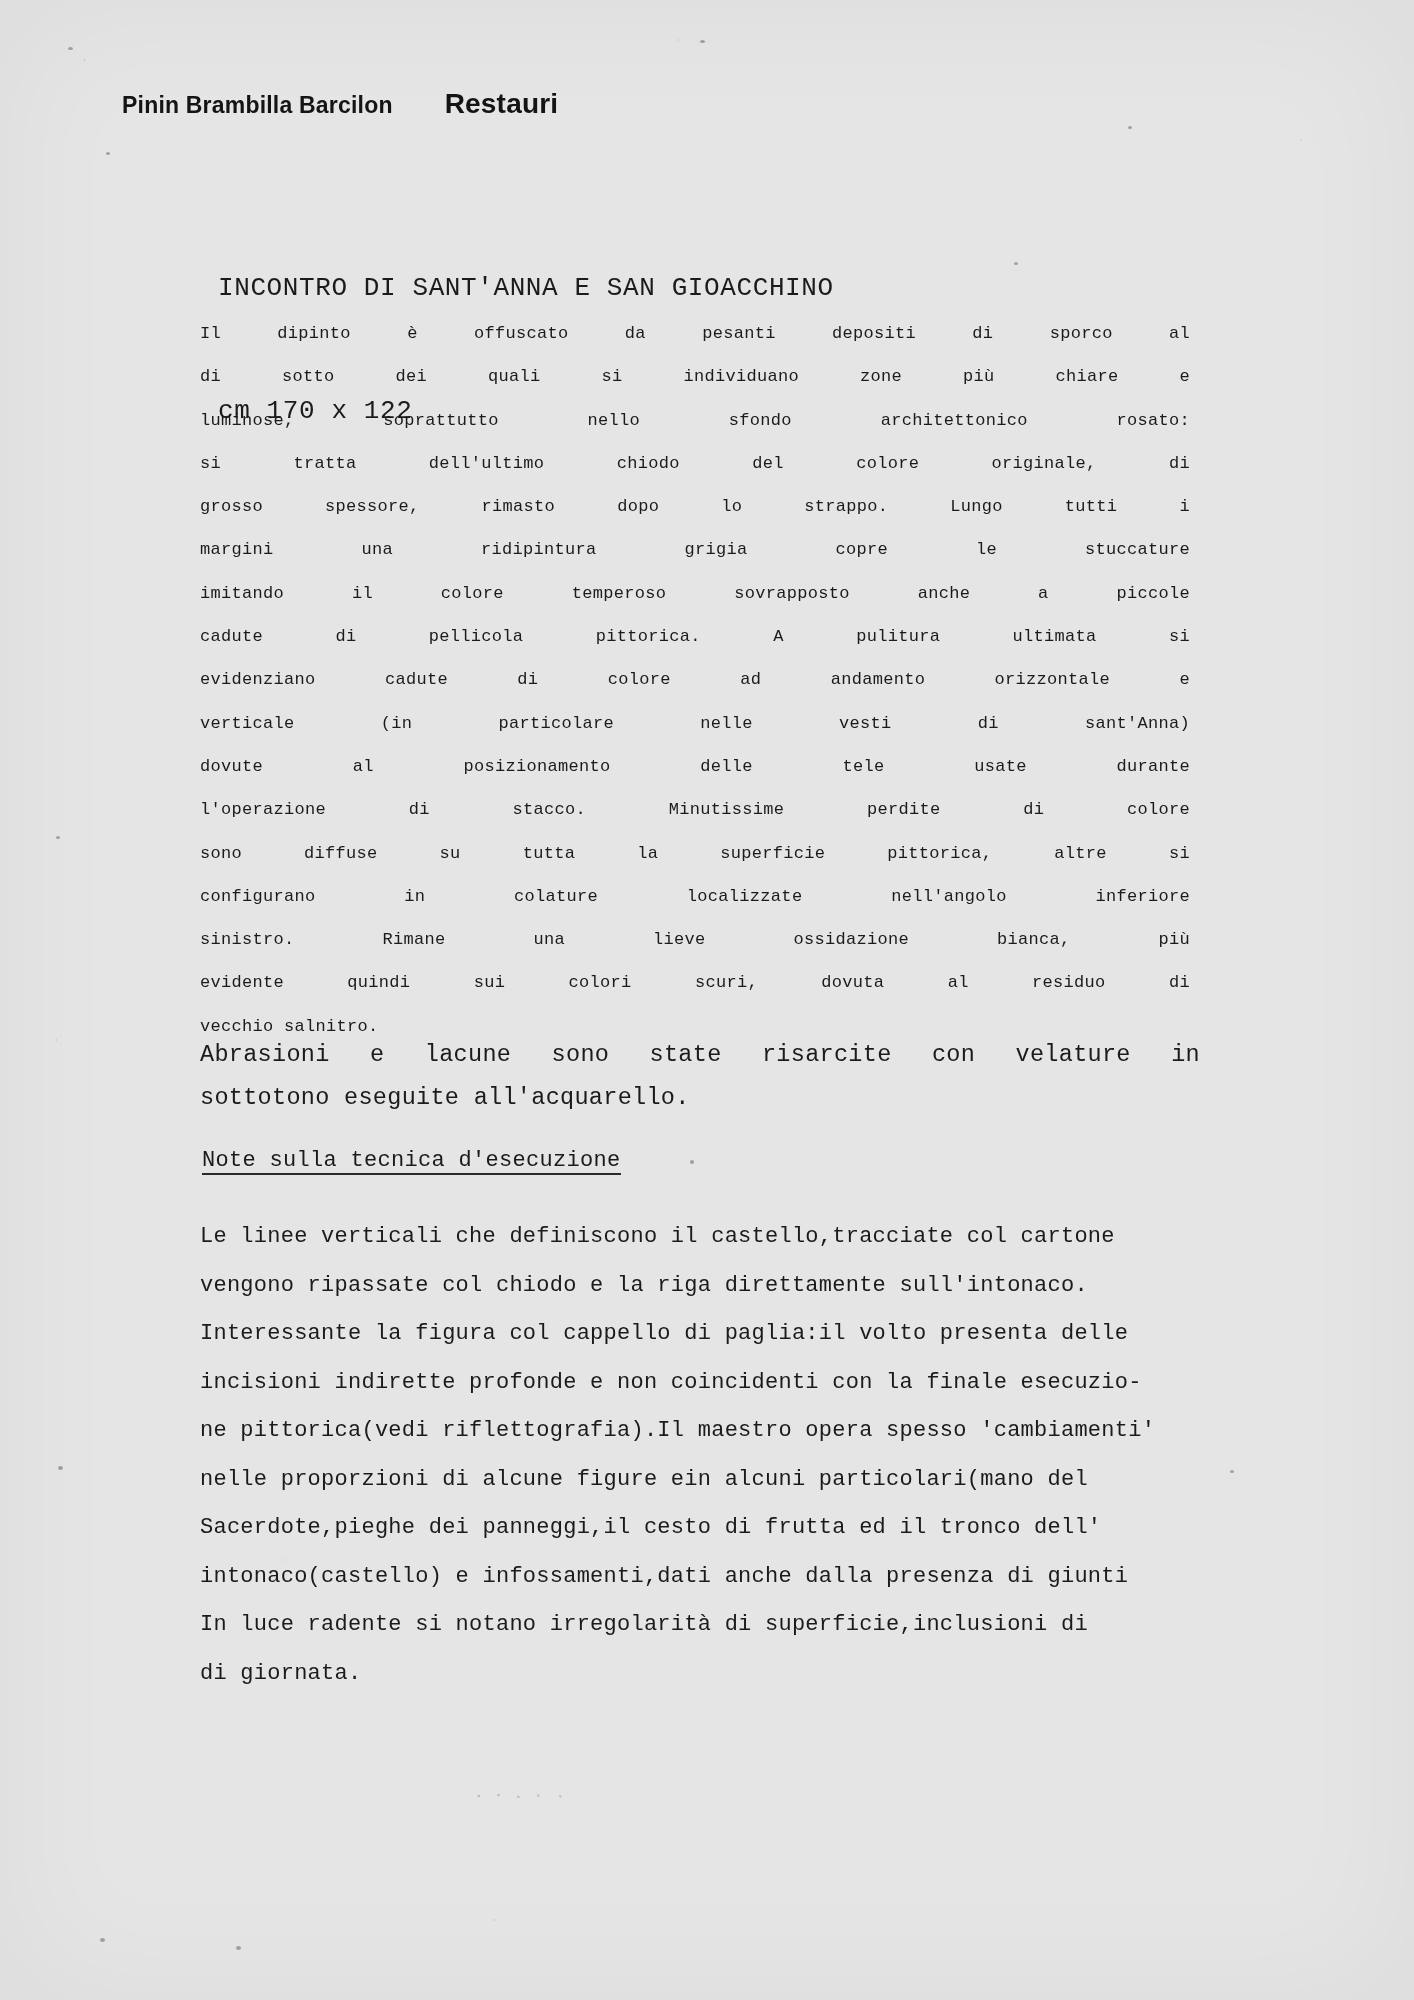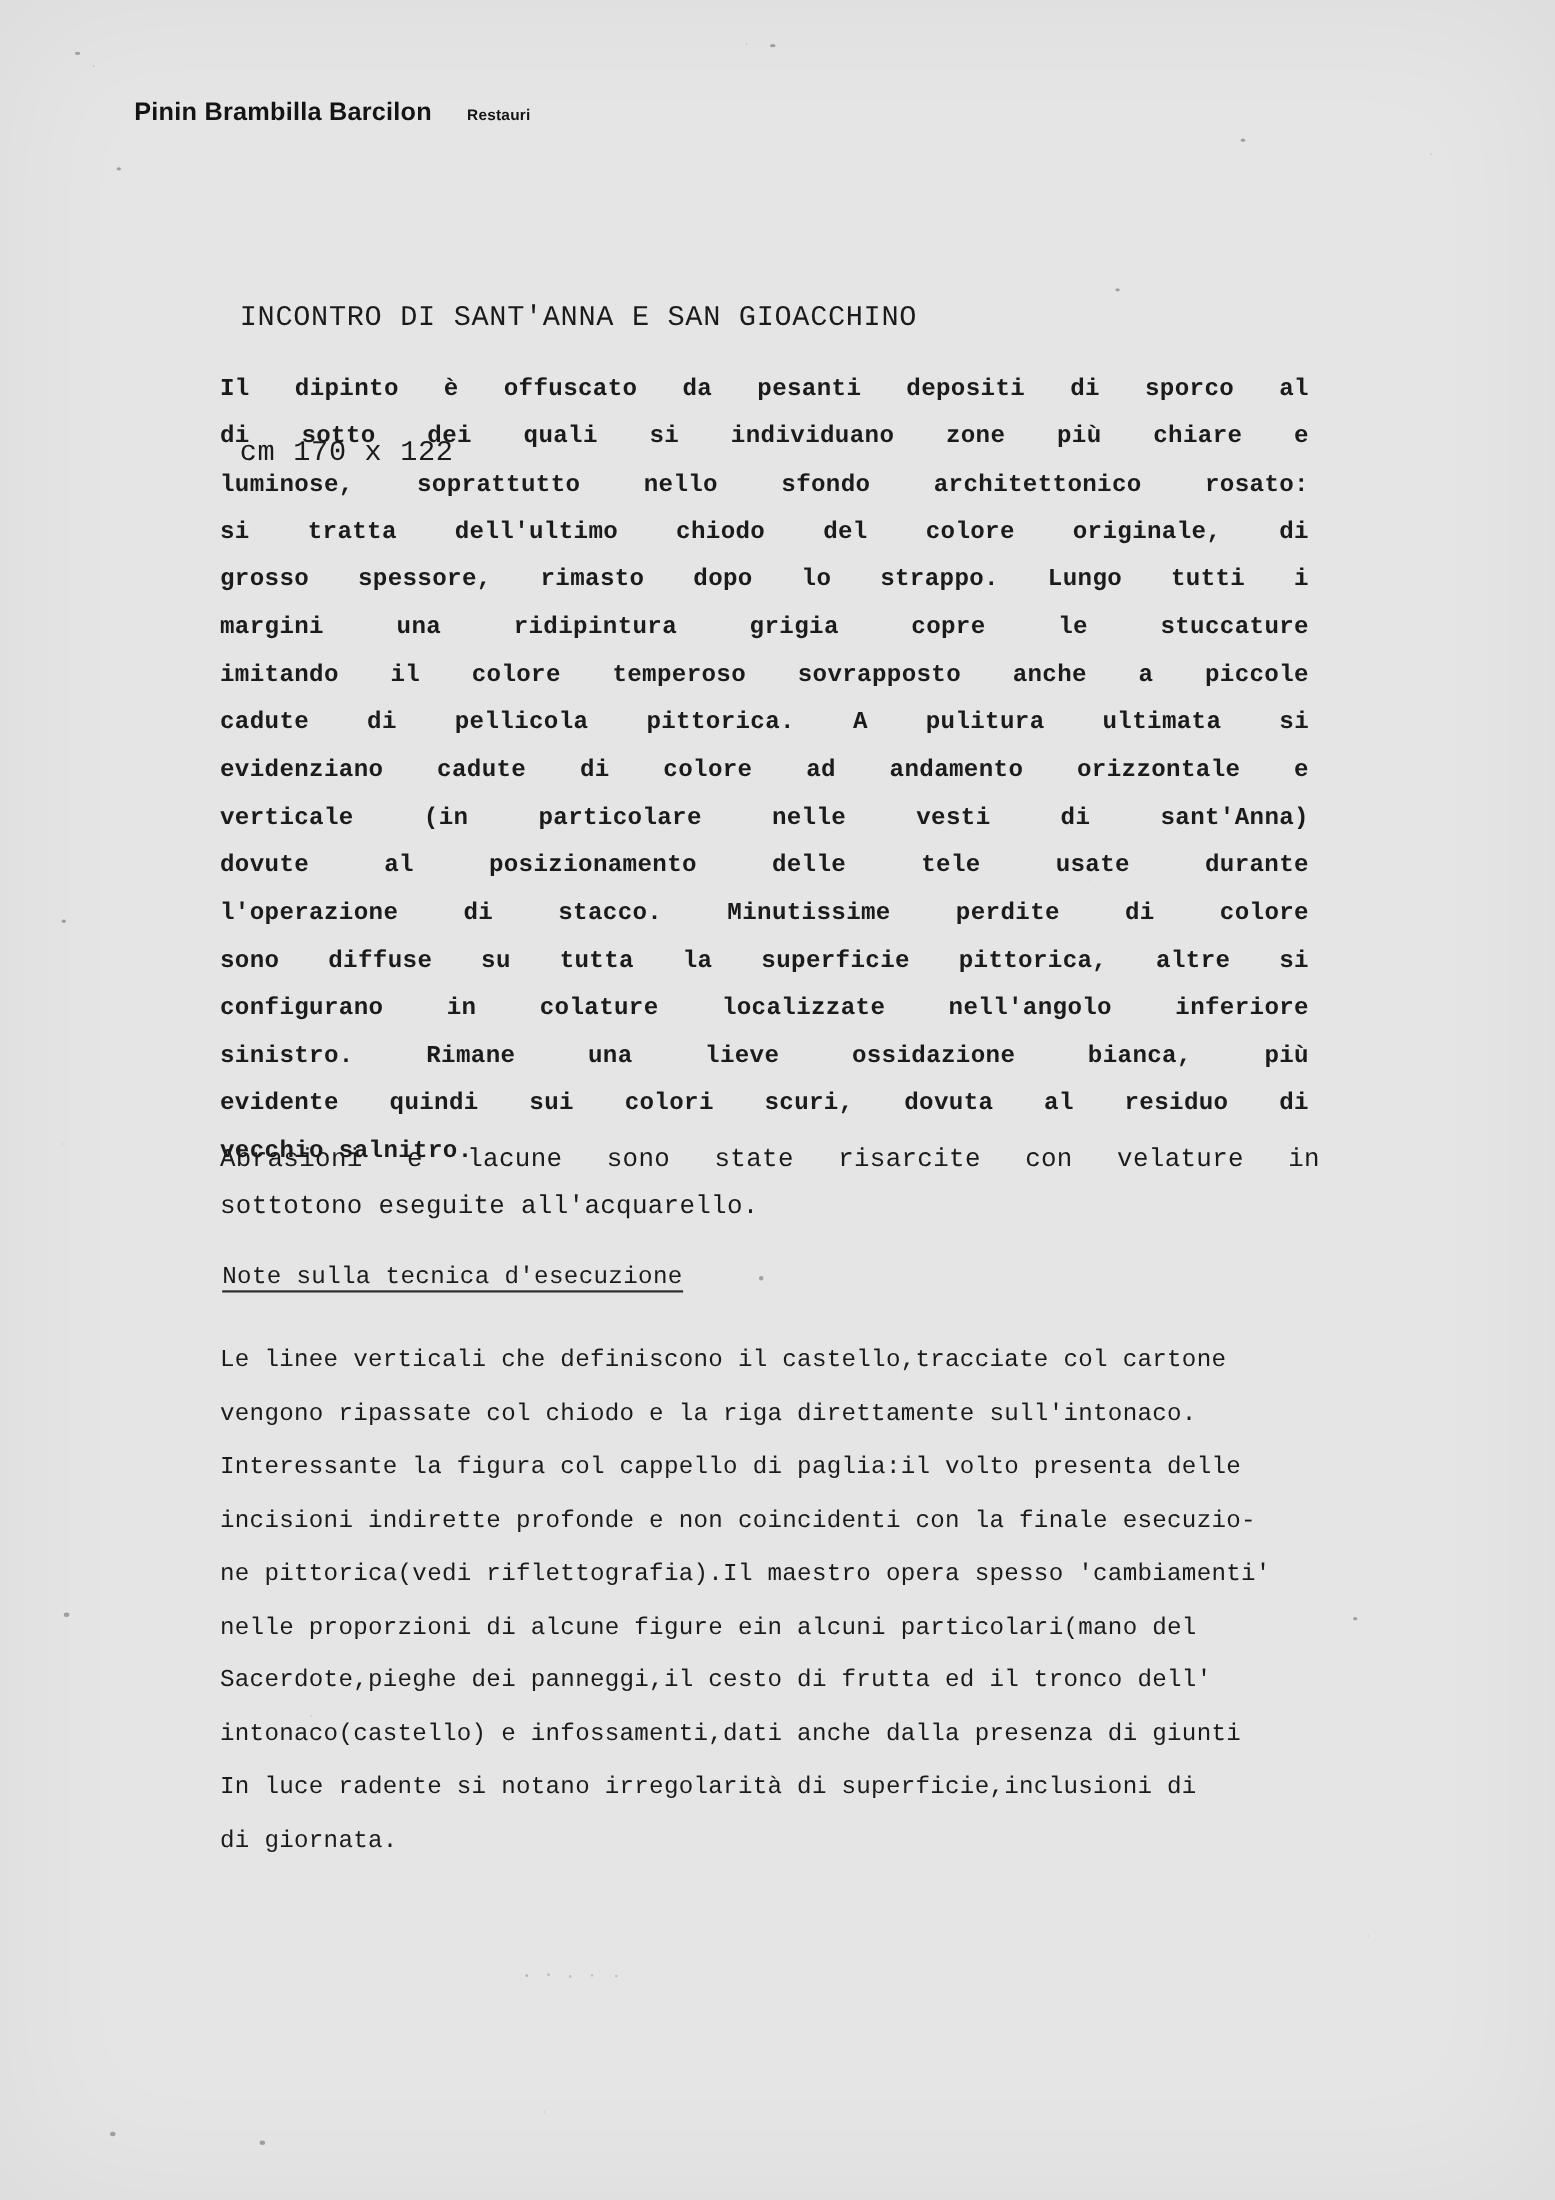--- a/index.html
+++ b/index.html
@@ -45,22 +45,22 @@
     align-items: baseline;
     color: #141414;
     font-family: "Liberation Sans", sans-serif;
     font-weight: bold;
     font-size: 23px;
     letter-spacing: 0.2px;
     white-space: nowrap;
   }
   .letterhead .studio { }
   .letterhead .service {
-    margin-left: 32px;
-    font-size: 14px;
+    margin-left: 52px;
+    font-size: 28px;
   }
 
   
   .typed {
     position: absolute;
     color: #1b1b1b;
     font-family: "Liberation Mono", "DejaVu Sans Mono", monospace;
   }
 
   .title-block {
@@ -68,26 +68,25 @@
     top: 186px;
     font-size: 26px;
     line-height: 41px;
     letter-spacing: 0.6px;
     white-space: pre;
   }
 
   
   .body-one {
     left: 200px;
-    top: 332px;
+    top: 312px;
     width: 990px;
-    font-size: 22px;
+    font-size: 17px;
     line-height: 43.3px;
     letter-spacing: 0.3px;
-    font-weight: bold;
   }
   .body-one .ln {
     display: flex;
     white-space: pre;
   }
   .body-one .ln.just {
     justify-content: space-between;
   }
   .body-one .ln .w { display: inline-block; }
 

